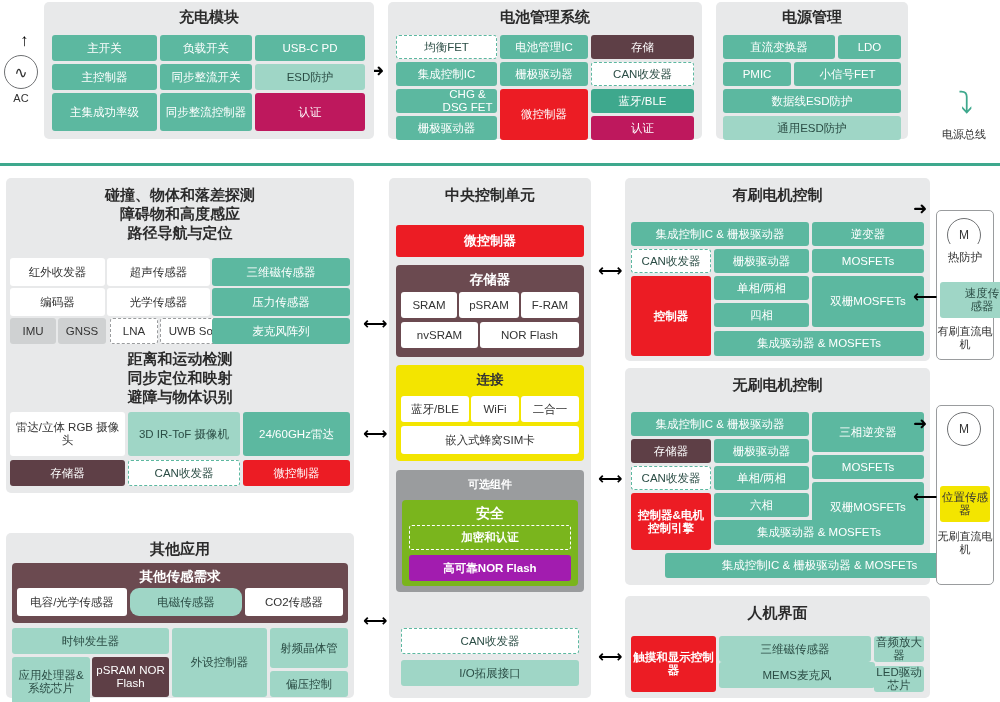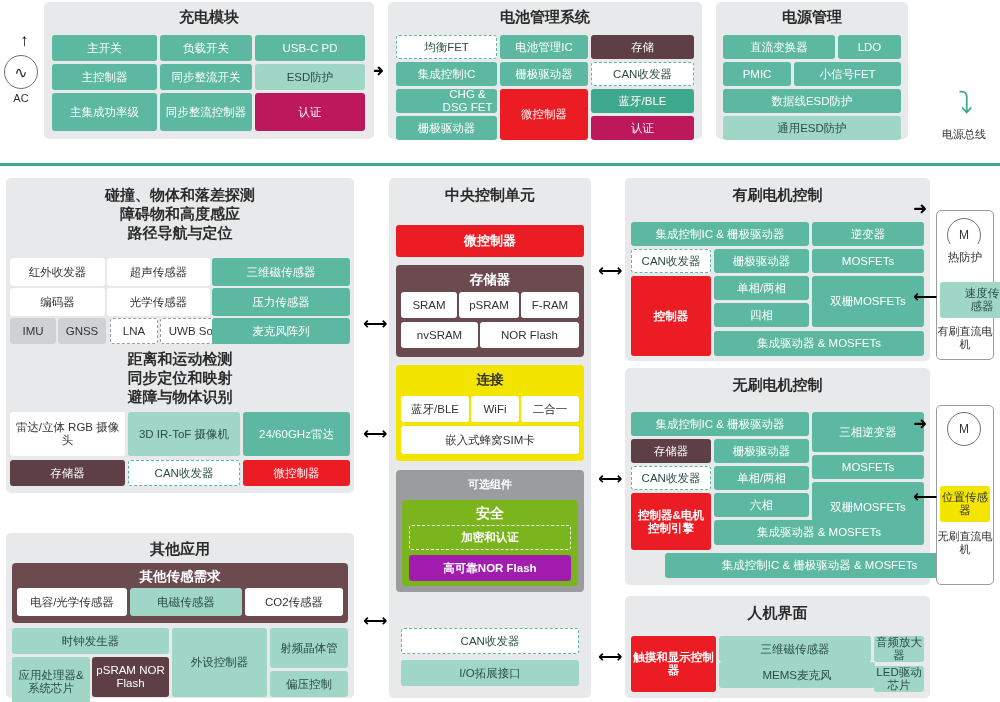--- a/index.html
+++ b/index.html
@@ -162,21 +162,21 @@
   <div class="abs cell dash-teal" style="left:128px;top:460px;width:112px;height:26px;">CAN收发器</div>
   <div class="abs cell red" style="left:243px;top:460px;width:107px;height:26px;">微控制器</div>
 
   <div class="abs panel" style="left:6px;top:533px;width:348px;height:165px;">
     <div class="panel-title" style="margin-top:7px;">其他应用</div>
   </div>
   <div class="abs maroon2" style="left:12px;top:563px;width:336px;height:60px;border-radius:4px;">
     <div class="inner-head" style="padding-top:5px;">其他传感需求</div>
   </div>
   <div class="abs cell white" style="left:17px;top:588px;width:110px;height:28px;">电容/光学传感器</div>
-  <div class="abs cell teal-l" style="left:130px;top:588px;width:112px;height:28px;">电磁传感器</div>
+  <div class="abs cell teal-l" style="left:130px;top:588px;width:112px;height:28px;border-radius:9px;">电磁传感器</div>
   <div class="abs cell white" style="left:245px;top:588px;width:98px;height:28px;">CO2传感器</div>
 
   <div class="abs cell teal-l" style="left:12px;top:628px;width:157px;height:26px;">时钟发生器</div>
   <div class="abs cell teal-l" style="left:270px;top:628px;width:78px;height:40px;">射频晶体管</div>
   <div class="abs cell teal-l" style="left:12px;top:657px;width:78px;height:49px;">应用处理器&amp;系统芯片</div>
   <div class="abs cell maroon" style="left:92px;top:657px;width:77px;height:40px;">pSRAM NOR Flash</div>
   <div class="abs cell teal-l" style="left:172px;top:628px;width:95px;height:69px;">外设控制器</div>
   <div class="abs cell teal-l" style="left:270px;top:671px;width:78px;height:26px;">偏压控制</div>
 
   <div class="abs panel" style="left:389px;top:178px;width:202px;height:520px;">

